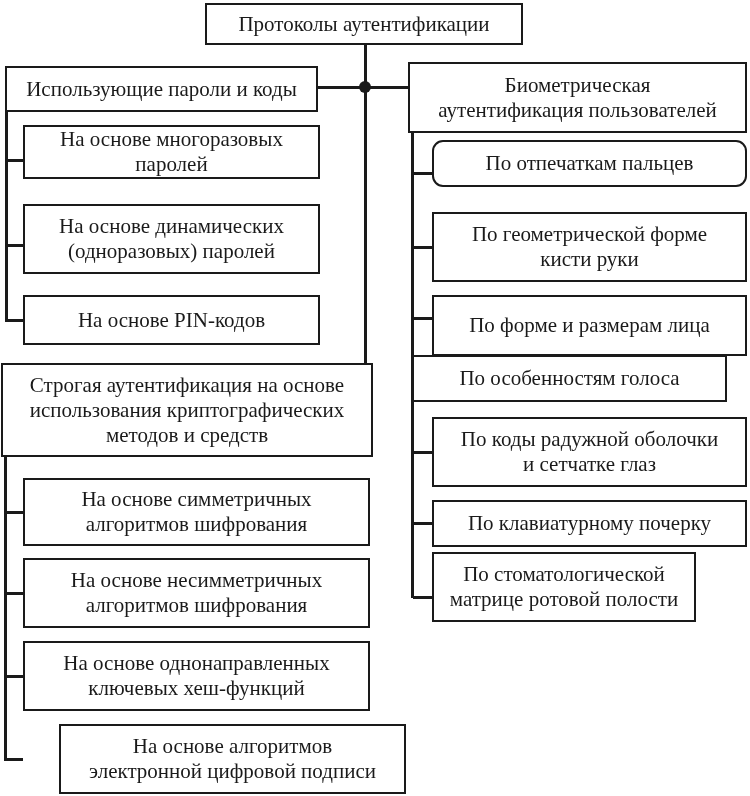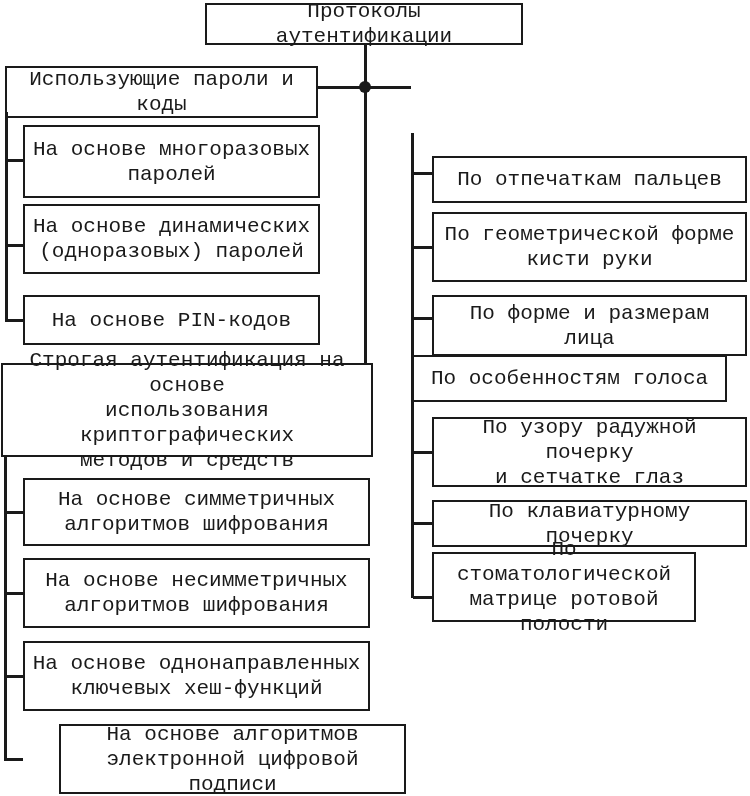--- a/index.html
+++ b/index.html
@@ -6,21 +6,21 @@
   html, body {
     margin: 0;
     padding: 0;
     background: #ffffff;
   }
   .canvas {
     position: relative;
     width: 750px;
     height: 796px;
     background: #ffffff;
-    font-family: Liberation Mono, monospace;
+    font-family: Liberation Serif, serif;
     color: #1a1a1a;
     overflow: hidden;
   }
   .box {
     position: absolute;
     box-sizing: border-box;
     border: 2.4px solid #1a1a1a;
     background: #ffffff;
     display: flex;
     align-items: center;
@@ -46,26 +46,26 @@
   
   
   .n-root      { left:205px; top:3px;   width:318px; height:42px; }
 
   
   .c-root-v    { left:364px; top:45px;  width:2.5px; height:319px; }
   .c-branch-h  { left:317px; top:86px;  width:94px;  height:2.5px; }
   .c-dot       { left:359px; top:81px; }
 
   
-  .n-lp1       { left:5px;   top:66px;  width:313px; height:52px; }
+  .n-lp1       { left:5px;   top:66px;  width:313px; height:46px; }
   .c-spine1    { left:5px;   top:112px; width:2.5px; height:210px; }
   .c-stub1a    { left:7px;   top:159px; width:16px;  height:2.5px; }
   .c-stub1b    { left:7px;   top:244px; width:16px;  height:2.5px; }
   .c-stub1c    { left:7px;   top:319px; width:16px;  height:2.5px; }
-  .n-l1a       { left:23px;  top:125px; width:297px; height:73px; }
+  .n-l1a       { left:23px;  top:125px; width:297px; height:54px; }
   .n-l1b       { left:23px;  top:204px; width:297px; height:70px; }
   .n-l1c       { left:23px;  top:295px; width:297px; height:50px; }
 
   
   .n-lp2       { left:1px;   top:363px; width:372px; height:94px; }
   .c-spine2    { left:4px;   top:457px; width:2.5px; height:304px; }
   .c-stub2a    { left:6px;   top:511px; width:17px;  height:2.5px; }
   .c-stub2b    { left:6px;   top:592px; width:17px;  height:2.5px; }
   .c-stub2c    { left:6px;   top:675px; width:17px;  height:2.5px; }
   .c-stub2d    { left:6px;   top:758px; width:17px;  height:2.5px; }
@@ -77,21 +77,21 @@
   
   .n-rp        { left:408px; top:62px;  width:339px; height:71px; }
   .c-spine3    { left:411px; top:133px; width:2.5px; height:465px; }
   .c-stub3a    { left:413px; top:172px; width:19px;  height:2.5px; }
   .c-stub3b    { left:413px; top:246px; width:19px;  height:2.5px; }
   .c-stub3c    { left:413px; top:317px; width:19px;  height:2.5px; }
   .c-stub3d    { left:413px; top:377px; width:19px;  height:2.5px; }
   .c-stub3e    { left:413px; top:451px; width:19px;  height:2.5px; }
   .c-stub3f    { left:413px; top:522px; width:19px;  height:2.5px; }
   .c-stub3g    { left:413px; top:596px; width:19px;  height:2.5px; }
-  .n-r1        { left:432px; top:156px; width:315px; height:47px; }
+  .n-r1        { left:432px; top:140px; width:315px; height:47px;border-radius:11px; }
   .n-r2        { left:432px; top:212px; width:315px; height:70px; }
   .n-r3        { left:432px; top:295px; width:315px; height:61px; }
   .n-r4        { left:412px; top:355px; width:315px; height:47px; }
   .n-r5        { left:432px; top:417px; width:315px; height:70px; }
   .n-r6        { left:432px; top:500px; width:315px; height:47px; }
   .n-r7        { left:432px; top:552px; width:264px; height:70px; }
 </style>
 </head>
 <body>
 
@@ -124,32 +124,34 @@
   <div class="line c-stub2d"></div>
   <div class="box n-l2a">На основе симметричных
 алгоритмов шифрования</div>
   <div class="box n-l2b">На основе несимметричных
 алгоритмов шифрования</div>
   <div class="box n-l2c">На основе однонаправленных
 ключевых хеш-функций</div>
   <div class="box n-l2d">На основе алгоритмов
 электронной цифровой подписи</div>
 
+  <div class="box n-rp">Биометрическая
+аутентификация пользователей</div>
   <div class="line c-spine3"></div>
   <div class="line c-stub3a"></div>
   <div class="line c-stub3b"></div>
   <div class="line c-stub3c"></div>
   <div class="line c-stub3d"></div>
   <div class="line c-stub3e"></div>
   <div class="line c-stub3f"></div>
   <div class="line c-stub3g"></div>
   <div class="box n-r1">По отпечаткам пальцев</div>
   <div class="box n-r2">По геометрической форме
 кисти руки</div>
   <div class="box n-r3">По форме и размерам лица</div>
   <div class="box n-r4">По особенностям голоса</div>
-  <div class="box n-r5">По узору радужной почерку
+  <div class="box n-r5">По коды радужной оболочки
 и сетчатке глаз</div>
   <div class="box n-r6">По клавиатурному почерку</div>
   <div class="box n-r7">По стоматологической
 матрице ротовой полости</div>
 
 </div>
 
 </body></html>

